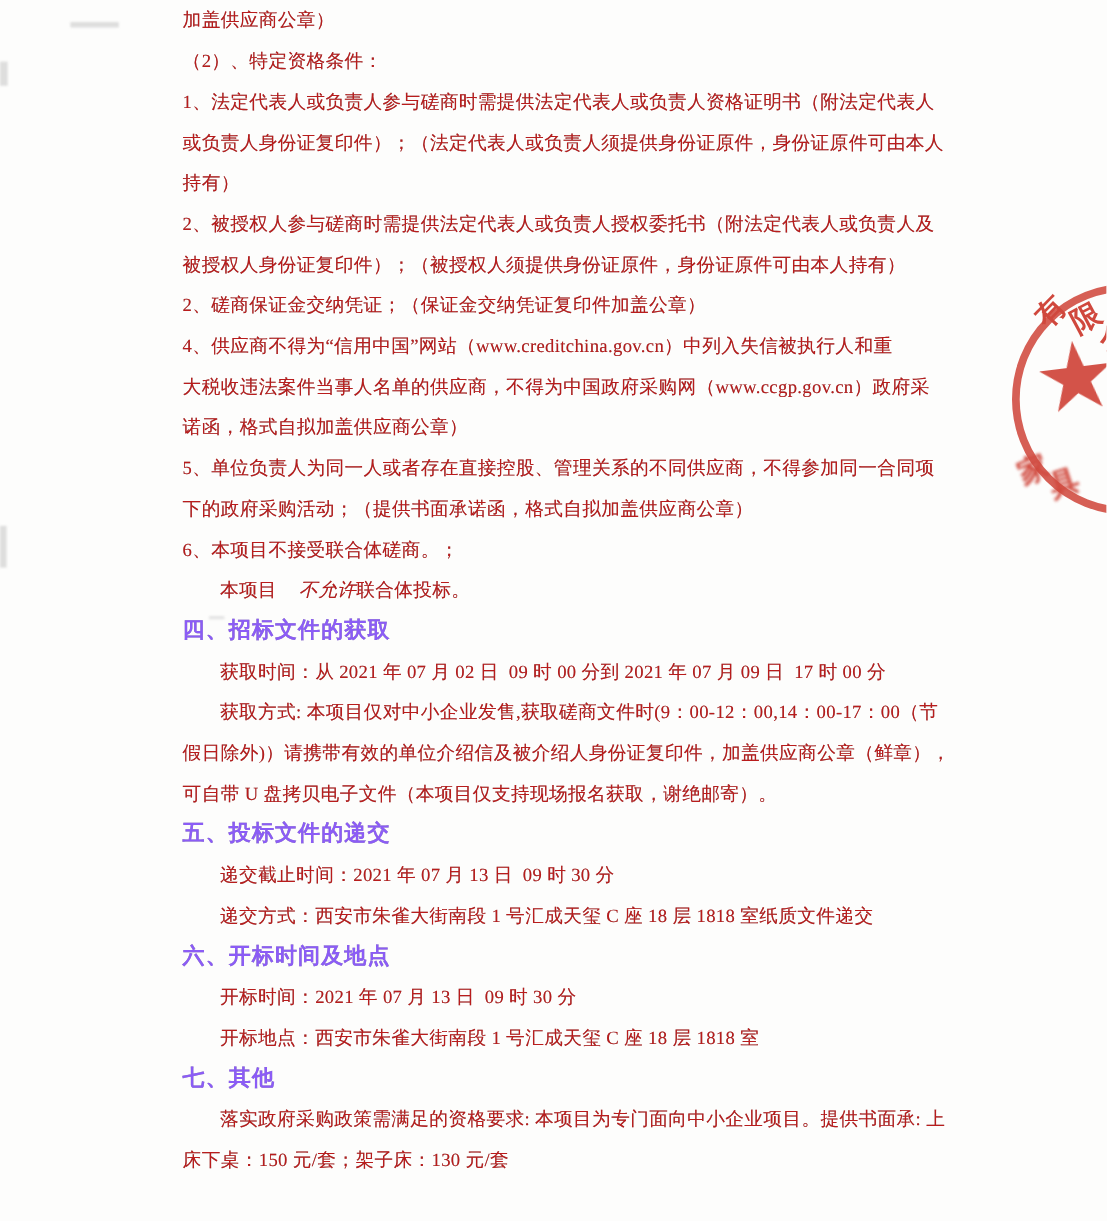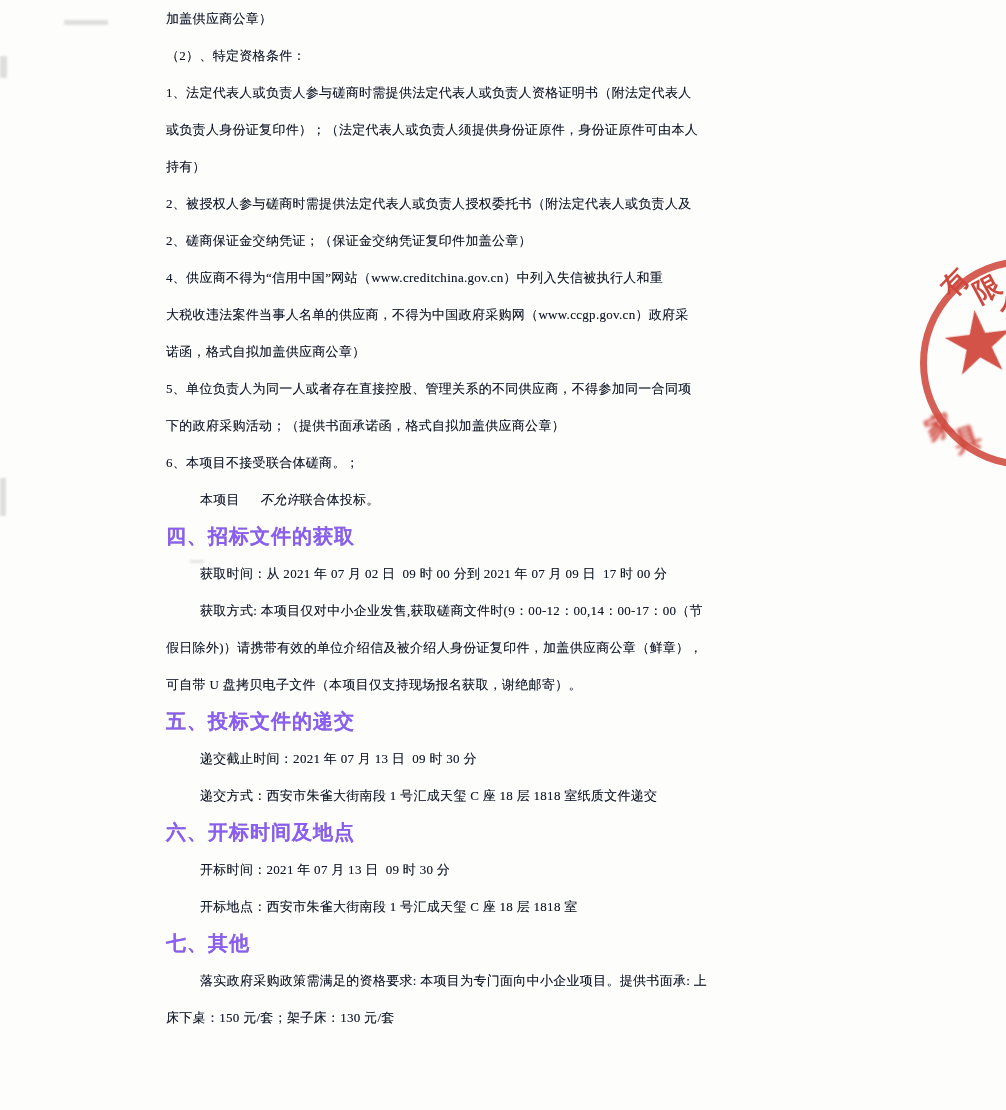--- a/index.html
+++ b/index.html
@@ -1,21 +1,21 @@
 <!DOCTYPE html>
 <html><head>
 <meta charset="utf-8">
 <style>
   html,body{margin:0;padding:0;}
   body{width:1006px;height:1110px;overflow:hidden;background:#fdfdfc;}
   .page{position:relative;width:1006px;height:1110px;background:#fdfdfc;overflow:hidden;
         font-family:"Liberation Serif","DejaVu Serif",serif;color:#2f2f2f;}
   .doc{position:absolute;left:0;top:0;width:100%;}
-  .ln{height:37px;line-height:37px;padding-left:166px;font-size:13px;letter-spacing:.3px;
-      white-space:pre;color:#0f172a;text-shadow:0 0 .4px rgba(40,40,40,.45);}
+  .ln{height:37px;line-height:37px;padding-left:166px;font-size:17px;letter-spacing:.3px;
+      white-space:pre;color:#b91c1c;text-shadow:0 0 .4px rgba(40,40,40,.45);}
   .ln.ind{padding-left:200px;}
   .ln.h{font-family:"Liberation Sans","DejaVu Sans",sans-serif;font-weight:bold;
         font-size:20px;letter-spacing:1px;color:#8b5cf6;}
   .em-kai{font-style:italic;margin-left:20px;}
   
   .seal{position:absolute;left:908px;top:248px;width:220px;height:225px;
         color:#cc392d;filter:blur(.3px);opacity:.92;}
   .seal-circle{position:absolute;left:12px;top:10px;width:196px;height:196px;
         border:7px solid #cc392d;border-radius:50%;opacity:.88;}
   .seal-ch{position:absolute;font-family:"Liberation Sans","DejaVu Sans",sans-serif;
@@ -38,20 +38,21 @@
 <body>
 
 <div class="page">
   <div class="doc">
     <div class="ln">加盖供应商公章）</div>
     <div class="ln">（2）、特定资格条件：</div>
     <div class="ln">1、法定代表人或负责人参与磋商时需提供法定代表人或负责人资格证明书（附法定代表人</div>
     <div class="ln">或负责人身份证复印件）；（法定代表人或负责人须提供身份证原件，身份证原件可由本人</div>
     <div class="ln">持有）</div>
     <div class="ln">2、被授权人参与磋商时需提供法定代表人或负责人授权委托书（附法定代表人或负责人及</div>
+    <div class="ln">被授权人身份证复印件）；（被授权人须提供身份证原件，身份证原件可由本人持有）</div>
     <div class="ln">2、磋商保证金交纳凭证；（保证金交纳凭证复印件加盖公章）</div>
     <div class="ln">4、供应商不得为“信用中国”网站（www.creditchina.gov.cn）中列入失信被执行人和重</div>
     <div class="ln">大税收违法案件当事人名单的供应商，不得为中国政府采购网（www.ccgp.gov.cn）政府采</div>
     <div class="ln">诺函，格式自拟加盖供应商公章）</div>
     <div class="ln">5、单位负责人为同一人或者存在直接控股、管理关系的不同供应商，不得参加同一合同项</div>
     <div class="ln">下的政府采购活动；（提供书面承诺函，格式自拟加盖供应商公章）</div>
     <div class="ln">6、本项目不接受联合体磋商。；</div>
     <div class="ln ind"><span>本项目</span><span class="em-kai">不允许</span><span>联合体投标。</span></div>
     <div class="ln h">四、招标文件的获取</div>
     <div class="ln ind">获取时间：从 2021 年 07 月 02 日  09 时 00 分到 2021 年 07 月 09 日  17 时 00 分</div>

